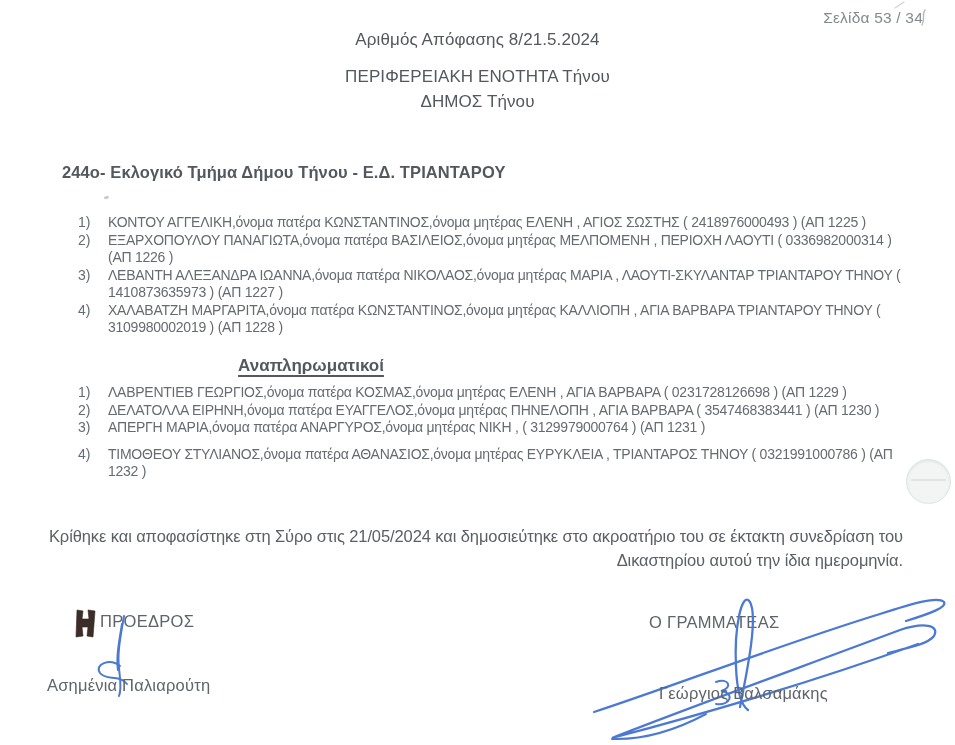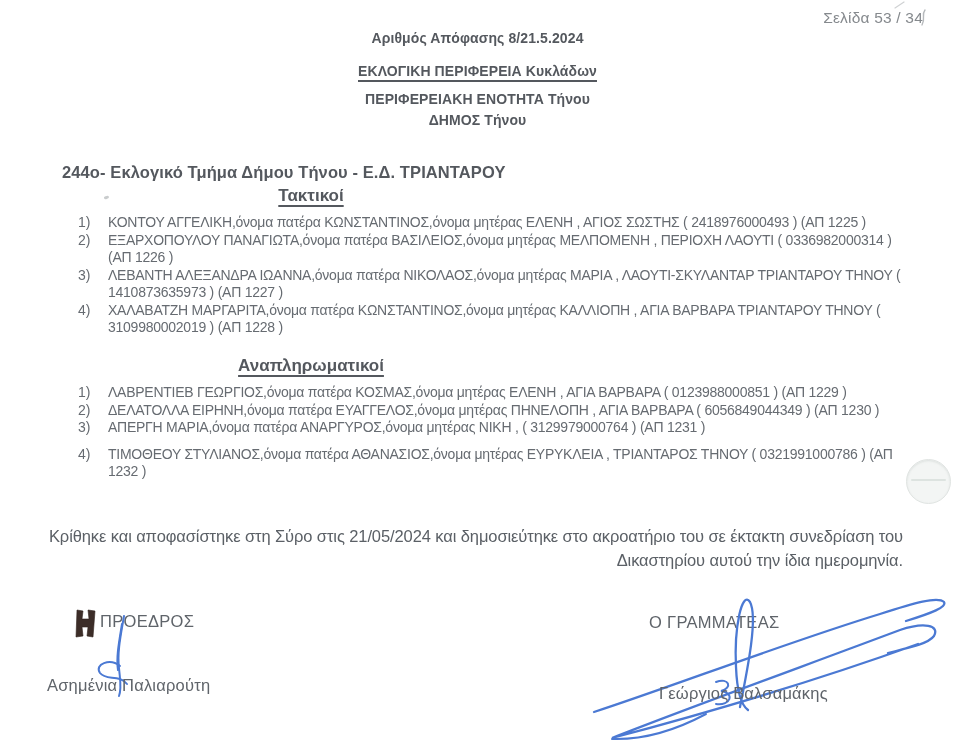--- a/index.html
+++ b/index.html
@@ -11,21 +11,21 @@
     font-family:"Liberation Sans","DejaVu Sans",sans-serif;
     color:#63686e;
   }
   
   .page-label{
     position:absolute;top:9px;right:32px;
     font-size:15.5px;color:#85898d;letter-spacing:0.2px;
   }
   
   .doc-header{position:absolute;top:30px;left:0;width:955px;text-align:center;}
-  .hline{font-weight:700;color:#54585e;font-size:14px;letter-spacing:0.1px;}
+  .hline{font-weight:400;color:#54585e;font-size:17px;letter-spacing:0.1px;}
   .hline.decision{margin-bottom:17px;}
   .hline.district{margin-bottom:12px;text-decoration:underline;text-decoration-thickness:1.5px;text-underline-offset:4px;}
   .hline.regional{margin-bottom:5px;}
   
   .section-title{
     position:absolute;top:163px;left:62px;
     font-weight:700;color:#54585e;font-size:16.5px;letter-spacing:0.1px;
   }
   .list-header{
     position:absolute;left:0;width:622px;text-align:center;
@@ -92,28 +92,26 @@
 
   <svg class="scan-mark mark-a" width="14" height="20" viewBox="0 0 14 20">
     <path d="M9,2 C5,7 10,10 6,17" fill="none" stroke="#b6b9bc" stroke-width="1.4" stroke-linecap="round"></path>
   </svg>
   <svg class="scan-mark mark-b" width="14" height="10" viewBox="0 0 14 10">
     <path d="M2,8 L11,2" fill="none" stroke="#cfd1d3" stroke-width="1.2" stroke-linecap="round"></path>
   </svg>
 
   <div class="doc-header">
     <div class="hline decision">Αριθμός Απόφασης 8/21.5.2024</div>
-    <div class="hline district">ΕΚΛΟΓΙΚΗ ΠΕΡΙΦΕΡΕΙΑ Κυκλάδων</div>
     <div class="hline regional">ΠΕΡΙΦΕΡΕΙΑΚΗ ΕΝΟΤΗΤΑ Τήνου</div>
     <div class="hline municipality">ΔΗΜΟΣ Τήνου</div>
   </div>
 
   <div class="section-title">244ο-  Εκλογικό Τμήμα Δήμου Τήνου - Ε.Δ. ΤΡΙΑΝΤΑΡΟΥ</div>
 
-  <div class="list-header regular">Τακτικοί</div>
   <div class="mark-dot"></div>
 
   <div class="member-list regular">
     <div class="member-row">
       <span class="member-num">1)</span>
       <span class="member-text">ΚΟΝΤΟΥ ΑΓΓΕΛΙΚΗ,όνομα πατέρα ΚΩΝΣΤΑΝΤΙΝΟΣ,όνομα μητέρας ΕΛΕΝΗ ,  ΑΓΙΟΣ ΣΩΣΤΗΣ  ( 2418976000493 ) (ΑΠ 1225 )</span>
     </div>
     <div class="member-row">
       <span class="member-num">2)</span>
       <span class="member-text">ΕΞΑΡΧΟΠΟΥΛΟΥ ΠΑΝΑΓΙΩΤΑ,όνομα πατέρα ΒΑΣΙΛΕΙΟΣ,όνομα μητέρας ΜΕΛΠΟΜΕΝΗ ,  ΠΕΡΙΟΧΗ ΛΑΟΥΤΙ  ( 0336982000314 ) (ΑΠ 1226 )</span>
@@ -126,25 +124,25 @@
       <span class="member-num">4)</span>
       <span class="member-text">ΧΑΛΑΒΑΤΖΗ ΜΑΡΓΑΡΙΤΑ,όνομα πατέρα ΚΩΝΣΤΑΝΤΙΝΟΣ,όνομα μητέρας ΚΑΛΛΙΟΠΗ ,  ΑΓΙΑ ΒΑΡΒΑΡΑ ΤΡΙΑΝΤΑΡΟΥ ΤΗΝΟΥ  ( 3109980002019 ) (ΑΠ 1228 )</span>
     </div>
   </div>
 
   <div class="list-header substitute">Αναπληρωματικοί</div>
 
   <div class="member-list substitute">
     <div class="member-row">
       <span class="member-num">1)</span>
-      <span class="member-text">ΛΑΒΡΕΝΤΙΕΒ ΓΕΩΡΓΙΟΣ,όνομα πατέρα ΚΟΣΜΑΣ,όνομα μητέρας ΕΛΕΝΗ ,  ΑΓΙΑ ΒΑΡΒΑΡΑ  ( 0123988000851 ) (ΑΠ 1229 )</span>
+      <span class="member-text">ΛΑΒΡΕΝΤΙΕΒ ΓΕΩΡΓΙΟΣ,όνομα πατέρα ΚΟΣΜΑΣ,όνομα μητέρας ΕΛΕΝΗ ,  ΑΓΙΑ ΒΑΡΒΑΡΑ  ( 0231728126698 ) (ΑΠ 1229 )</span>
     </div>
     <div class="member-row">
       <span class="member-num">2)</span>
-      <span class="member-text">ΔΕΛΑΤΟΛΛΑ ΕΙΡΗΝΗ,όνομα πατέρα ΕΥΑΓΓΕΛΟΣ,όνομα μητέρας ΠΗΝΕΛΟΠΗ ,  ΑΓΙΑ ΒΑΡΒΑΡΑ  ( 6056849044349 ) (ΑΠ 1230 )</span>
+      <span class="member-text">ΔΕΛΑΤΟΛΛΑ ΕΙΡΗΝΗ,όνομα πατέρα ΕΥΑΓΓΕΛΟΣ,όνομα μητέρας ΠΗΝΕΛΟΠΗ ,  ΑΓΙΑ ΒΑΡΒΑΡΑ  ( 3547468383441 ) (ΑΠ 1230 )</span>
     </div>
     <div class="member-row">
       <span class="member-num">3)</span>
       <span class="member-text">ΑΠΕΡΓΗ ΜΑΡΙΑ,όνομα πατέρα ΑΝΑΡΓΥΡΟΣ,όνομα μητέρας ΝΙΚΗ ,  ( 3129979000764 ) (ΑΠ 1231 )</span>
     </div>
     <div class="member-row gap-before">
       <span class="member-num">4)</span>
       <span class="member-text">ΤΙΜΟΘΕΟΥ ΣΤΥΛΙΑΝΟΣ,όνομα πατέρα ΑΘΑΝΑΣΙΟΣ,όνομα μητέρας ΕΥΡΥΚΛΕΙΑ ,  ΤΡΙΑΝΤΑΡΟΣ ΤΗΝΟΥ  ( 0321991000786 ) (ΑΠ 1232 )</span>
     </div>
   </div>

